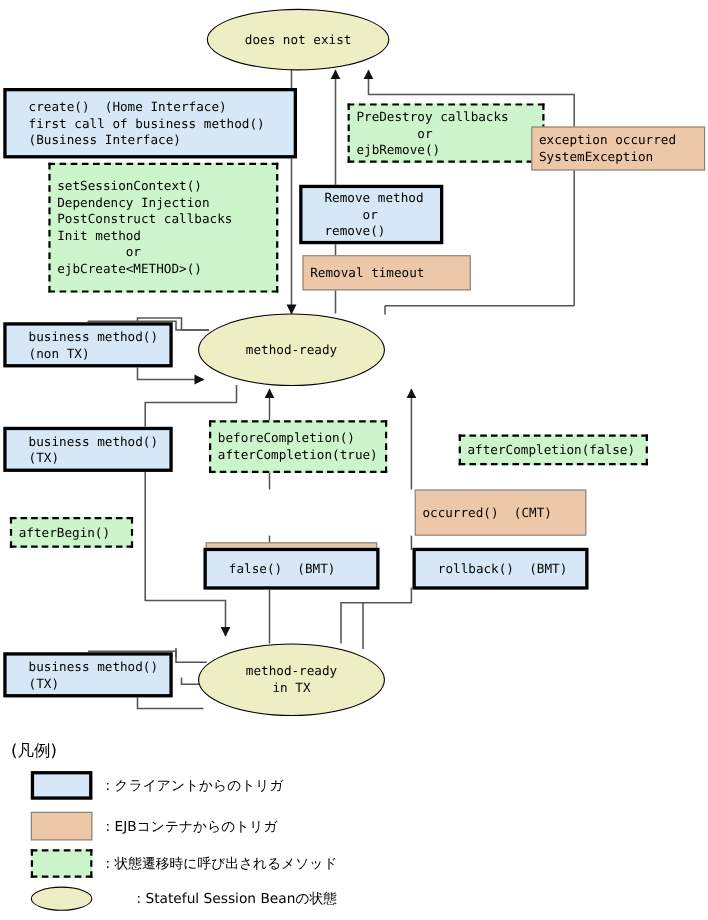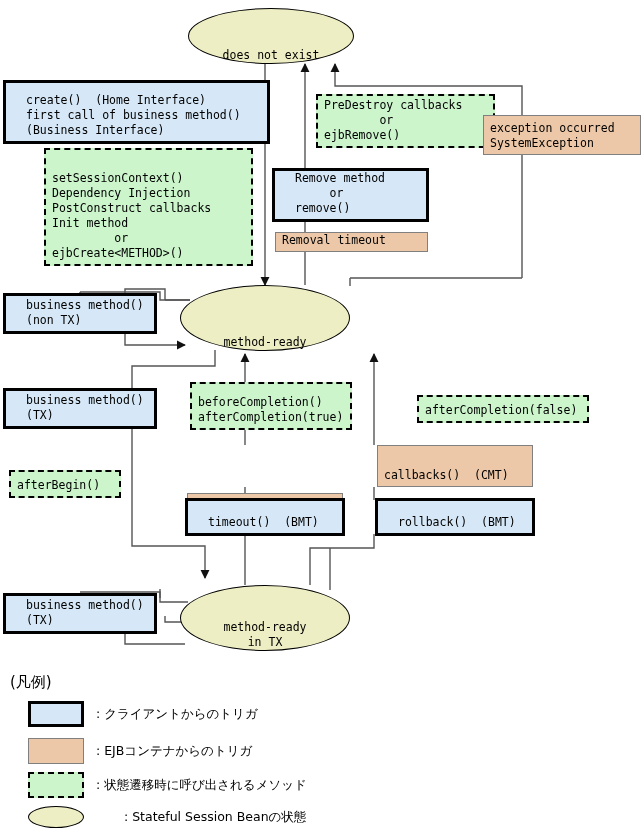--- a/index.html
+++ b/index.html
@@ -22,21 +22,21 @@
     left: 0; top: 0;
     width: 644px;
     height: 836px;
     pointer-events: none;
   }
   .node {
     position: absolute;
     box-sizing: border-box;
     display: flex;
     flex-direction: column;
-    justify-content: flex-end;
+    justify-content: center;
     white-space: pre;
     line-height: 15px;
     font-size: 11.5px;
     color: #000000;
     letter-spacing: 0px;
   }
   
   .client {
     background: #d6e8f7;
     border: 3px solid #000000;
@@ -172,27 +172,27 @@
     <span>PreDestroy callbacks
         or
 ejbRemove()</span>
   </div>
 
   <div class="node container" style="left:483px; top:115px; width:158px; height:40px;">
     <span>exception occurred
 SystemException</span>
   </div>
 
-  <div class="node client" style="left:272px; top:168px; width:157px; height:54px;">
+  <div class="node client" style="left:272px; top:168px; width:131px; height:54px;">
     <span>Remove method
      or
 remove()</span>
   </div>
 
-  <div class="node container" style="left:275px; top:232px; width:153px; height:20px;">
+  <div class="node container" style="left:275px; top:232px; width:153px; height:32px;">
     <span>Removal timeout</span>
   </div>
 
   <div class="node state" style="left:180px; top:285px; width:170px; height:66px;">
     <span>method-ready</span>
   </div>
 
   <div class="node client" style="left:3px; top:293px; width:154px; height:41px;">
     <span>business method()
 (non TX)</span>
@@ -214,25 +214,25 @@
 
   <div class="node callback" style="left:417px; top:395px; width:172px; height:28px;">
     <span>afterCompletion(false)</span>
   </div>
 
   <div class="node container" style="left:187px; top:445px; width:156px; height:42px;margin-top:48px;">
     <span>commit()  (CMT)</span>
   </div>
 
   <div class="node client" style="left:185px; top:498px; width:160px; height:38px;">
-    <span>timeout()  (BMT)</span>
+    <span>false()  (BMT)</span>
   </div>
 
   <div class="node container" style="left:377px; top:445px; width:156px; height:42px;">
-    <span>callbacks()  (CMT)</span>
+    <span>occurred()  (CMT)</span>
   </div>
 
   <div class="node client" style="left:375px; top:498px; width:160px; height:38px;">
     <span>rollback()  (BMT)</span>
   </div>
 
   <div class="node client" style="left:3px; top:593px; width:154px; height:41px;">
     <span>business method()
 (TX)</span>
   </div>

